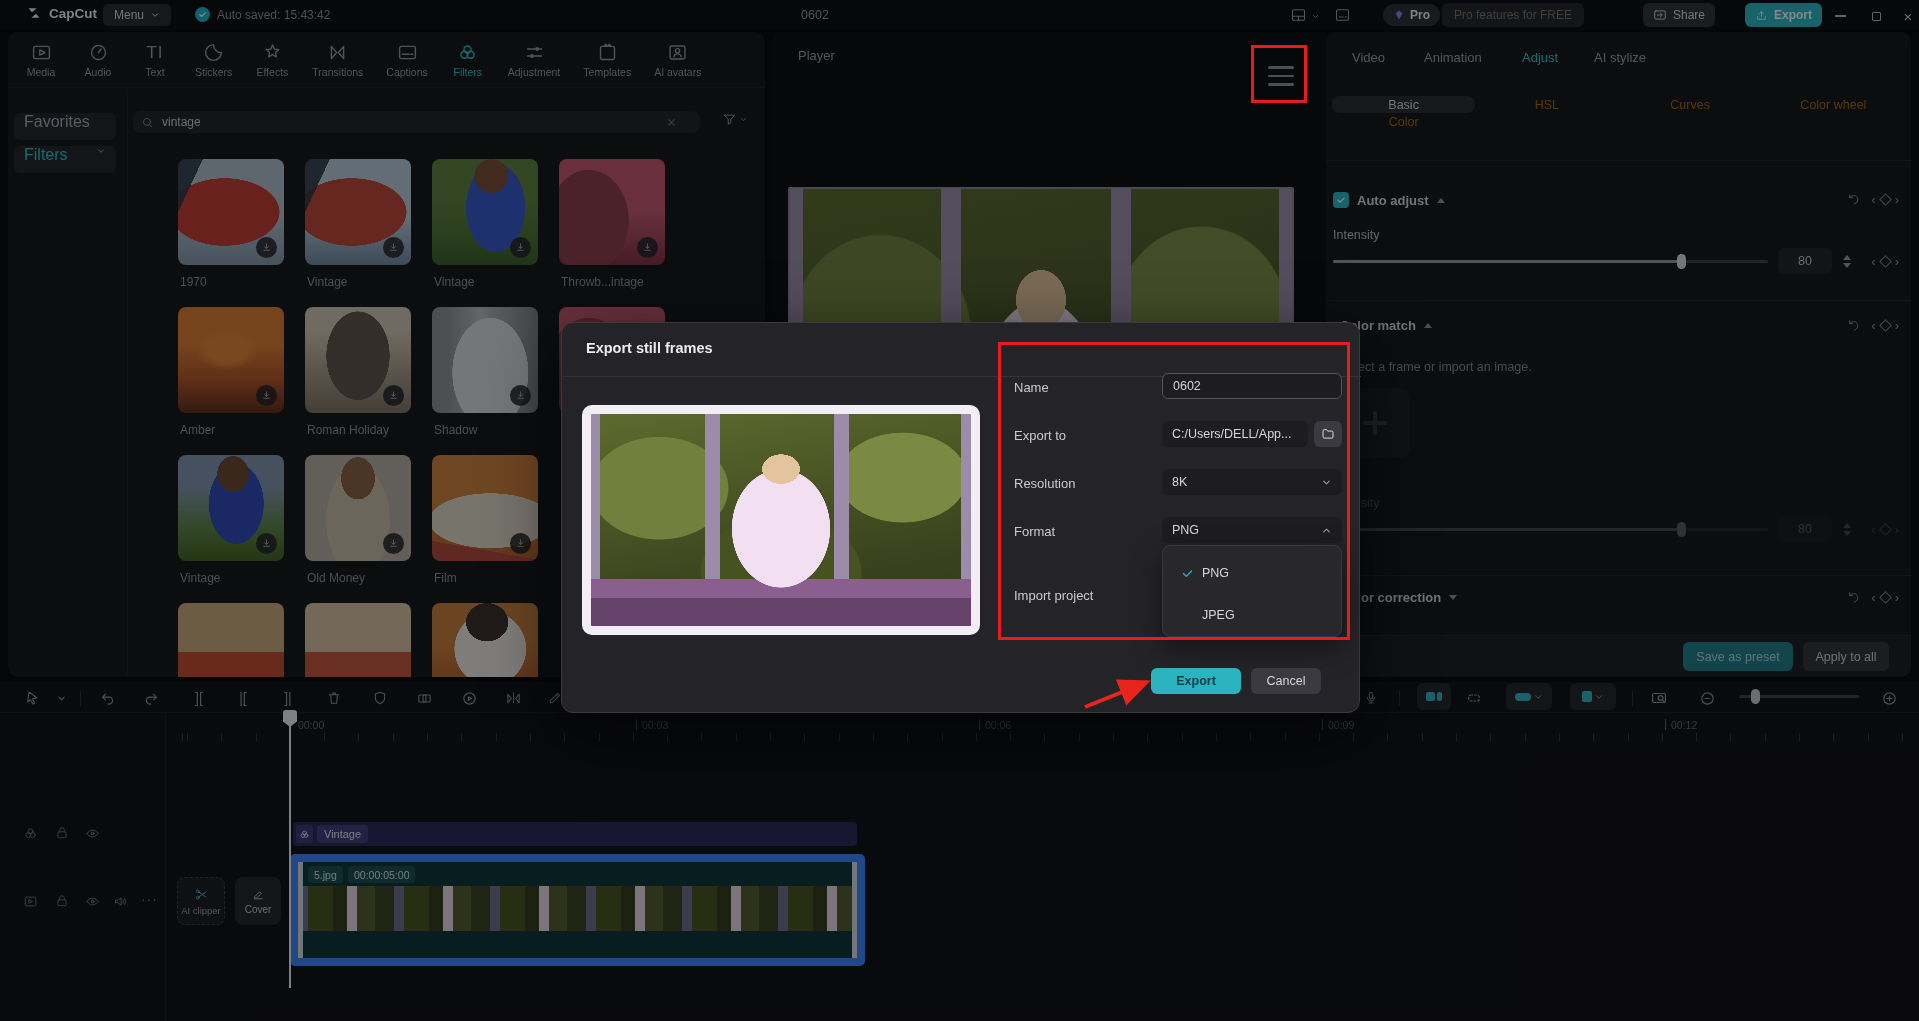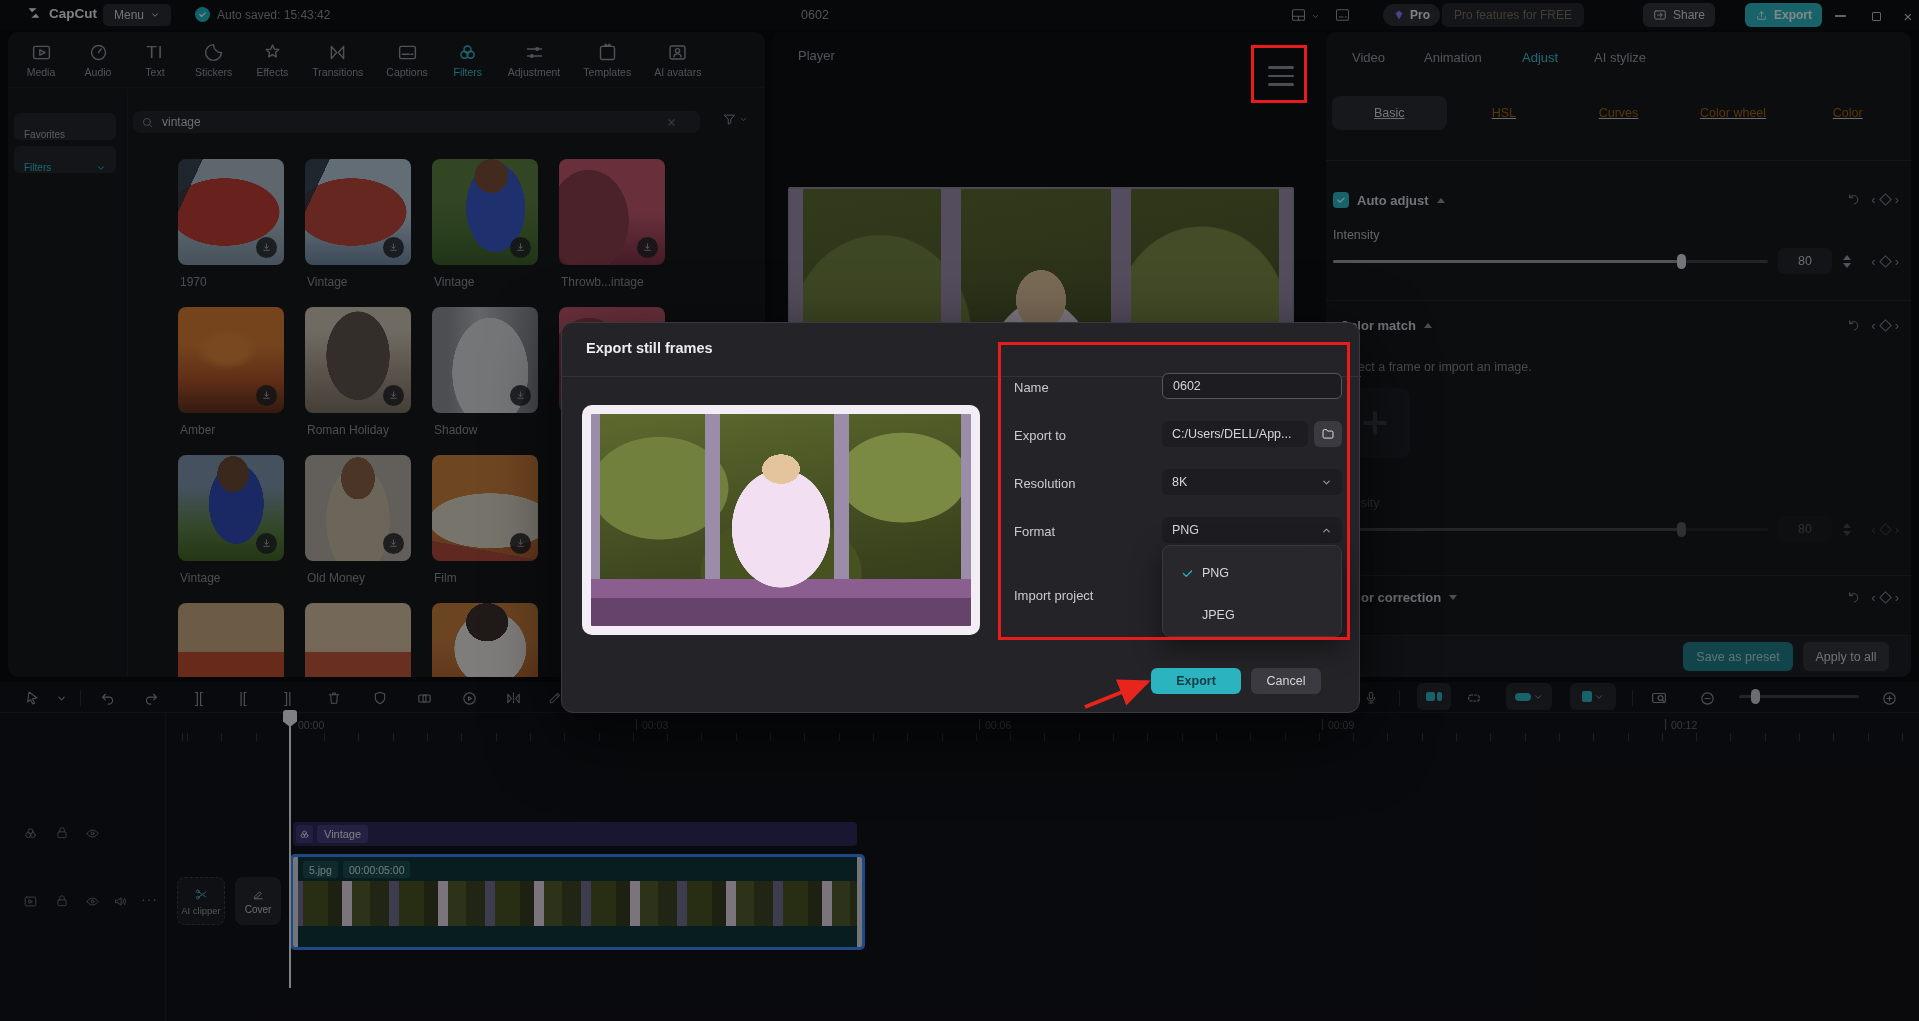--- a/index.html
+++ b/index.html
@@ -26,21 +26,21 @@
 
   
   .left-panel{position:absolute;left:8px;top:32px;width:757px;height:645px;background:#141416;border-radius:10px;}
   .player-panel{position:absolute;left:772px;top:32px;width:558px;height:645px;background:#0b0b0d;border-radius:10px;}
   .right-panel{position:absolute;left:1326px;top:32px;width:585px;height:645px;background:#141416;border-radius:10px;overflow:hidden;}
 
   
   .tool-row{position:absolute;left:0;top:0;width:757px;height:56px;display:flex;align-items:center;padding-left:16px;gap:23px;border-bottom:1px solid #1e1e22;}
   .tool-item{display:flex;flex-direction:column;align-items:center;gap:3px;color:#95959b;font-size:10.5px;min-width:34px;}
   .tool-item.active{color:#2fc0cb;}
-  .side-pill{left:6px;width:102px;height:27px;background:#222227;border-radius:6px;display:flex;align-items:flex-end;padding:0 10px;font-size:10px;color:#a9a9af;}
+  .side-pill{left:6px;width:102px;height:27px;background:#222227;border-radius:6px;display:flex;align-items:flex-start;padding:0 10px;font-size:16px;color:#a9a9af;}
   .side-pill.teal{color:#2fc0cb;justify-content:space-between;}
   .vdiv{position:absolute;left:119px;top:57px;width:1px;height:588px;background:#1e1e22;}
   .search-box{left:125px;top:79px;width:567px;height:22px;background:#202024;border-radius:7px;display:flex;align-items:center;padding:0 8px;gap:6px;font-size:12px;color:#c9c9cd;}
   .search-box input{background:transparent;border:0;outline:0;color:#c9c9cd;font-size:12px;width:500px;font-family:"Liberation Sans",sans-serif;}
   .funnel{left:714px;top:80px;display:flex;align-items:center;gap:2px;color:#8f8f95;}
 
   .thumb{width:106px;height:106px;border-radius:8px;background-color:#333;position:absolute;overflow:hidden;}
   .thumb .dl{position:absolute;right:7px;bottom:7px;width:21px;height:21px;border-radius:50%;background:rgba(30,30,34,.85);display:flex;align-items:center;justify-content:center;color:#c3c3c8;}
   .thumb-label{position:absolute;font-size:12px;color:#8c8c92;white-space:nowrap;}
   .t-sign1{background:linear-gradient(115deg,rgba(44,52,64,.9) 0 16%,transparent 16%),radial-gradient(ellipse 52% 32% at 44% 50%,#c0392f 0 99%,transparent),linear-gradient(180deg,#aebdc9 0 55%,#8195a6 100%);}
@@ -68,21 +68,21 @@
     linear-gradient(90deg,#9b8da9 0 2.5%,transparent 2.5% 30%,#9b8da9 30% 34%,transparent 34% 64%,#9b8da9 64% 68%,transparent 68% 97.5%,#9b8da9 97.5%),
     radial-gradient(ellipse 30% 40% at 18% 35%,#71813d 0 60%,transparent 61%),
     radial-gradient(ellipse 28% 35% at 82% 30%,#7b8a42 0 60%,transparent 61%),
     radial-gradient(ellipse 35% 45% at 50% 75%,#46521f 0 60%,transparent 61%),
     linear-gradient(170deg,#5d6a2e,#3a431d 70%,#303818);}
   .player-photo{left:16px;top:155px;width:506px;height:430px;border:2px solid #8d8598;border-radius:2px;}
 
   
   .rtab{position:absolute;top:18px;font-size:13px;color:#9a9aa0;}
   .rtab.active{color:#35c3cc;}
-  .subtabs{position:absolute;left:6px;top:64px;width:573px;height:34px;display:grid;grid-template-columns:repeat(5,1fr);text-decoration:underline;}
+  .subtabs{position:absolute;left:6px;top:64px;width:573px;height:34px;display:grid;grid-template-columns:repeat(4,1fr);}
   .subtab{display:flex;align-items:center;justify-content:center;font-size:12.5px;color:#a16207;border-radius:8px;}
   .subtab.active{background:#28282d;color:#d6d6da;}
   .hdiv{position:absolute;left:0;width:585px;height:1px;background:#232327;}
   .section-head{position:absolute;display:flex;align-items:center;gap:8px;font-size:13px;color:#d2d2d6;font-weight:bold;}
   .tri-up{width:0;height:0;border-left:4px solid transparent;border-right:4px solid transparent;border-bottom:5px solid #8f8f95;}
   .tri-down{width:0;height:0;border-left:4px solid transparent;border-right:4px solid transparent;border-top:5px solid #8f8f95;}
   .head-icons{position:absolute;display:flex;align-items:center;gap:10px;color:#87878d;font-size:13px;}
   .kf{display:flex;align-items:center;gap:5px;color:#87878d;}
   .diamond{width:9px;height:9px;border:1.4px solid #87878d;transform:rotate(45deg);}
   .checkbox{width:16px;height:16px;border-radius:4px;background:#27b6c2;display:flex;align-items:center;justify-content:center;}
@@ -109,21 +109,21 @@
   .ruler-ticks{position:absolute;left:165px;top:20px;width:1754px;height:8px;background:repeating-linear-gradient(90deg,#3c3c42 0 1px,transparent 1px 34.3px);background-position-x:22px;opacity:.8;}
   .ruler-label{position:absolute;top:6px;font-size:10.5px;color:#64646a;}
   .major-tick{position:absolute;top:6px;width:1px;height:11px;background:#5a5a60;}
   .track-vdiv{position:absolute;left:165px;top:30px;width:1px;height:309px;background:#1b1b1f;}
   .th-ico{position:absolute;color:#6f6f75;}
   .dash-btn{position:absolute;width:48px;height:48px;border:1px dashed #3a3a40;border-radius:8px;background:#1a1a1e;display:flex;flex-direction:column;align-items:center;justify-content:center;gap:3px;font-size:9.5px;color:#9a9aa0;}
   .solid-btn{position:absolute;width:46px;height:48px;border-radius:8px;background:#222227;display:flex;flex-direction:column;align-items:center;justify-content:center;gap:3px;font-size:10px;color:#c5c5c9;}
   .filter-bar{position:absolute;left:293px;top:140px;width:564px;height:24px;background:#2a2454;border-radius:4px;display:flex;align-items:center;padding:0 3px;gap:4px;}
   .filter-bar .fchip{height:18px;background:#3b3474;border-radius:3px;display:flex;align-items:center;justify-content:center;padding:0 3px;color:#d8d5ea;}
   .filter-bar .flabel{height:18px;background:#403a78;border-radius:3px;display:flex;align-items:center;padding:0 7px;font-size:11px;color:#e6e4f2;}
-  .clip{position:absolute;left:290px;top:172px;width:575px;height:96px;border:3px solid #3b82f6;border-radius:5px;background:#0c3134;overflow:hidden;}
+  .clip{position:absolute;left:290px;top:172px;width:575px;height:112px;border:8px solid #3b82f6;border-radius:5px;background:#0c3134;overflow:hidden;}
   .clip:before{content:"";position:absolute;left:0;top:0;width:5px;height:100%;background:#d6d9db;}
   .clip:after{content:"";position:absolute;right:0;top:0;width:5px;height:100%;background:#d6d9db;}
   .clip-chip{position:absolute;top:4px;height:17px;background:#174a4e;border-radius:3px;display:flex;align-items:center;padding:0 6px;font-size:10.5px;color:#cfe3e4;}
   .filmstrip{position:absolute;left:5px;top:24px;width:561px;height:45px;background:repeating-linear-gradient(90deg,#746a8c 0 5px,#47511f 5px 30px,#31391b 30px 44px,#e6d6e2 44px 54px,#525c26 54px 72px,#3a431d 72px 91px,#766c8e 91px 96px);}
   .playhead-line{position:absolute;left:289px;top:28px;width:2px;height:278px;background:#eceded;}
   .playhead-head{position:absolute;left:283px;top:28px;width:14px;height:17px;background:#eceded;clip-path:polygon(0 0,100% 0,100% 68%,50% 100%,0 68%);border-radius:3px;}
 
   
   .teal-box{position:absolute;top:1px;width:34px;height:27px;background:#232327;border-radius:6px;display:flex;align-items:center;justify-content:center;gap:2px;}
   .teal-sq{width:9px;height:9px;background:#2fb3bf;border-radius:2px;}

